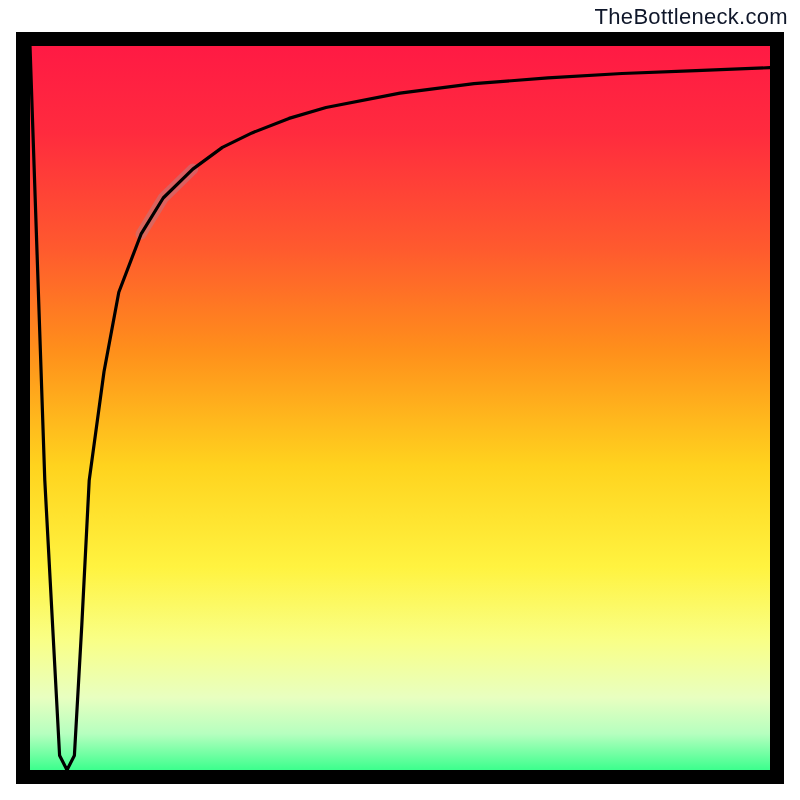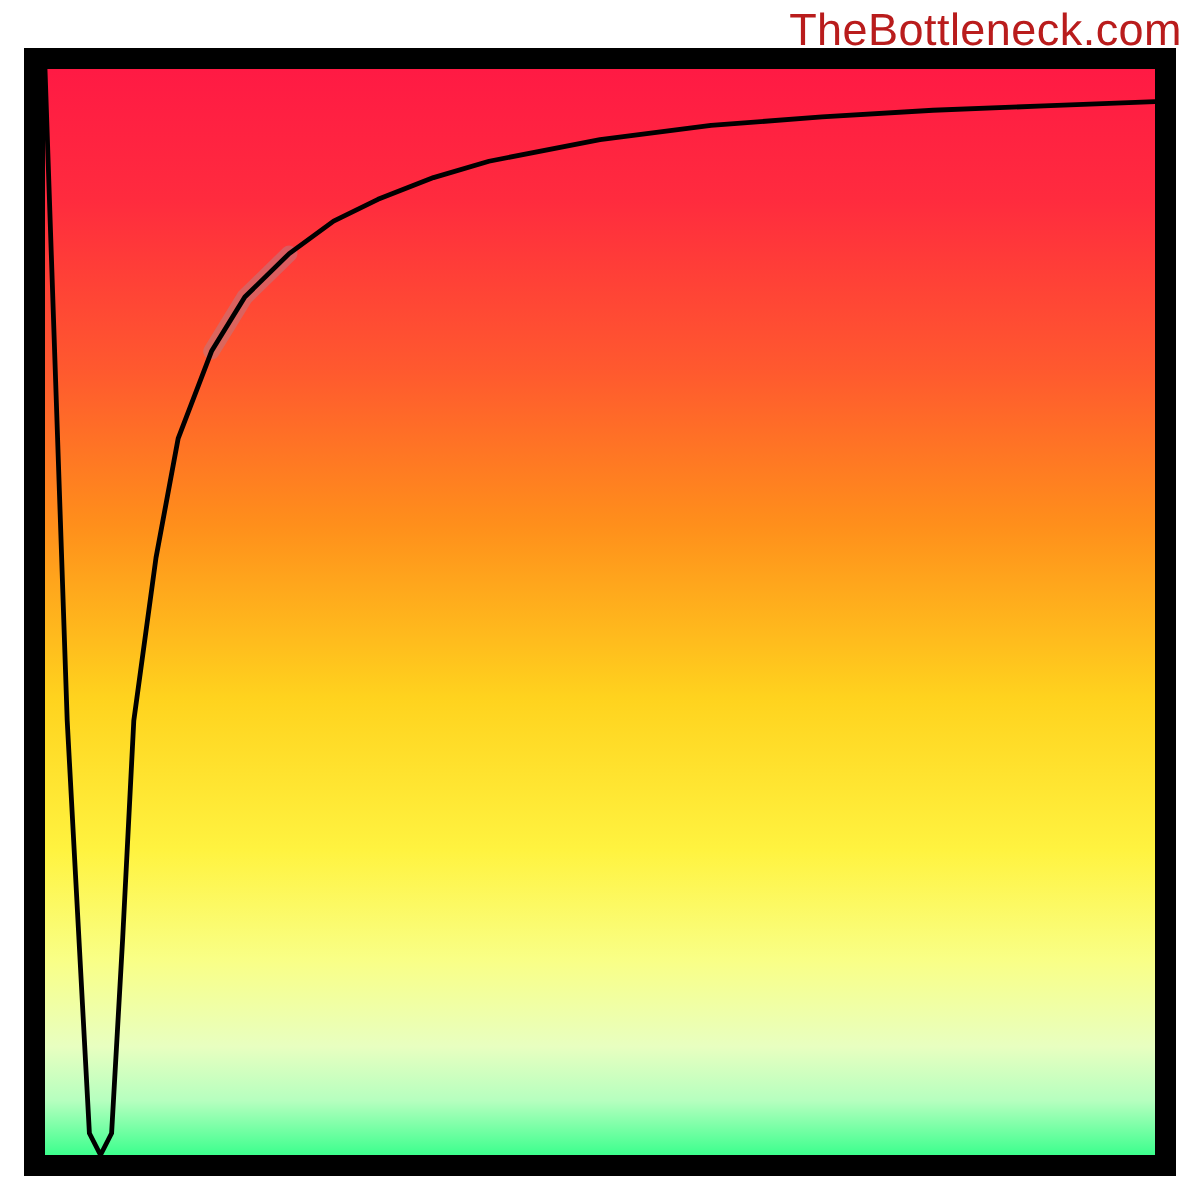--- a/index.html
+++ b/index.html
@@ -12,22 +12,22 @@
   }
   .wrap {
     position: relative;
     width: 800px;
     height: 800px;
   }
   .watermark {
     position: absolute;
     top: 4px;
     right: 12px;
-    color: #b91c1c;
-    font-size: 30px;
+    color: #0f172a;
+    font-size: 22px;
     font-weight: 500;
     letter-spacing: 0.3px;
     z-index: 10;
   }
   .plot-frame {
     position: absolute;
     left: 16px;
     top: 32px;
     width: 768px;
     height: 752px;

